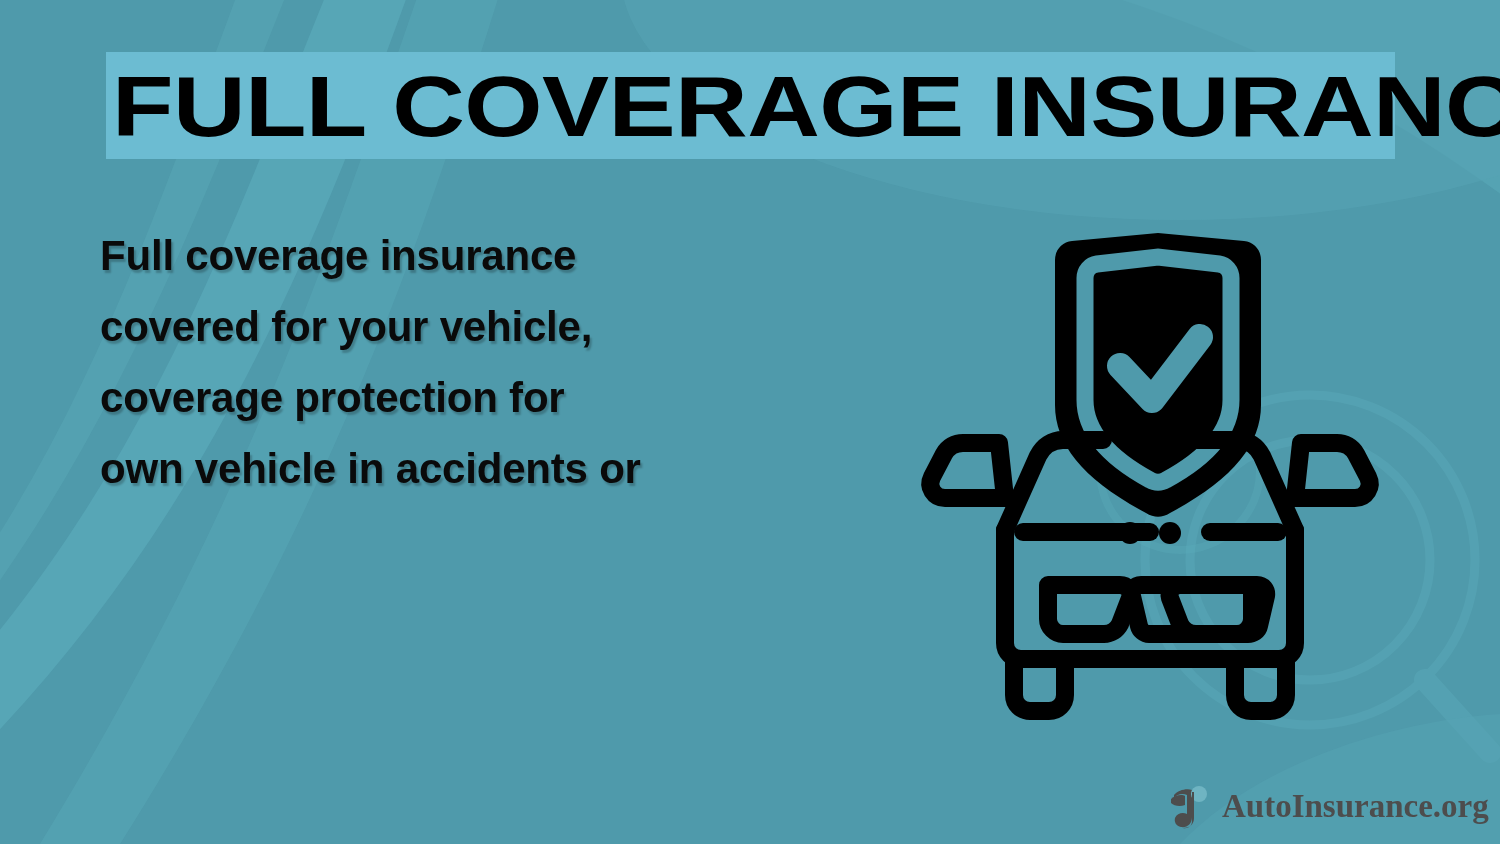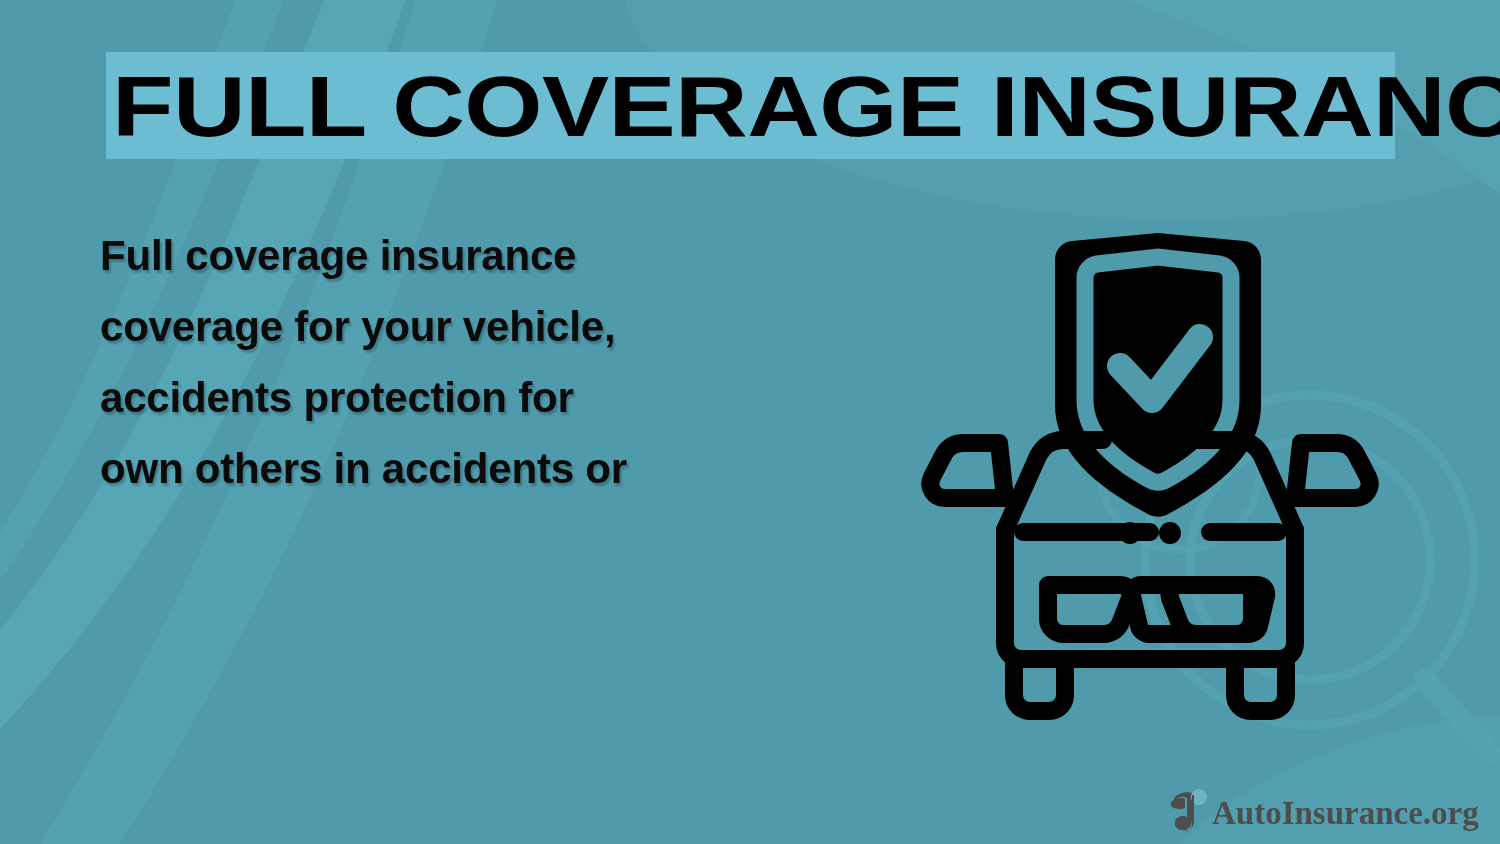--- a/index.html
+++ b/index.html
@@ -62,21 +62,22 @@
     left:880px; top:230px;
     width:540px; height:550px;
   }
 
   
   #logo {
     position:absolute;
     left:1168px; top:780px;
     height:52px;
     display:flex;
-    align-items:flex-end;
+    align-items:center;
+    gap:10px;
   }
   #logo-mark { width:44px; height:46px; flex:0 0 auto; }
   #logo-text {
     font-family:"Liberation Serif", serif;
     font-weight:bold;
     font-size:33px;
     color:#4d4d4d;
     letter-spacing:0px;
     white-space:nowrap;
   }
@@ -100,23 +101,23 @@
   </g>
   <circle cx="1180" cy="470" r="80" fill="none" stroke="#5eaebd" stroke-width="8" opacity="0.3"></circle>
   <path d="M1180,844 C1260,760 1400,720 1500,714 L1500,844 Z" fill="#56a4b4" opacity="0.5"></path>
 </svg>
 
 <div id="title-band"></div>
 <div id="title-text">FULL COVERAGE INSURANCE</div>
 
 <div id="body-copy">
   <div class="body-line">Full coverage insurance</div>
-  <div class="body-line">coverage for your vehicle,</div>
-  <div class="body-line">accidents protection for</div>
-  <div class="body-line">own others in accidents or</div>
+  <div class="body-line">covered for your vehicle,</div>
+  <div class="body-line">coverage protection for</div>
+  <div class="body-line">own vehicle in accidents or</div>
 </div>
 
 <svg id="illustration" viewBox="0 0 540 550">
 
   <g>
 
     <path d="M175,30 C175,20 182,12 192,11 L278,3 L364,11 C374,12 381,20 381,30
              L381,175 C381,215 352,250 290,283 C282,288 274,288 266,283
              C204,250 175,215 175,175 Z" fill="#000000"></path>
 

